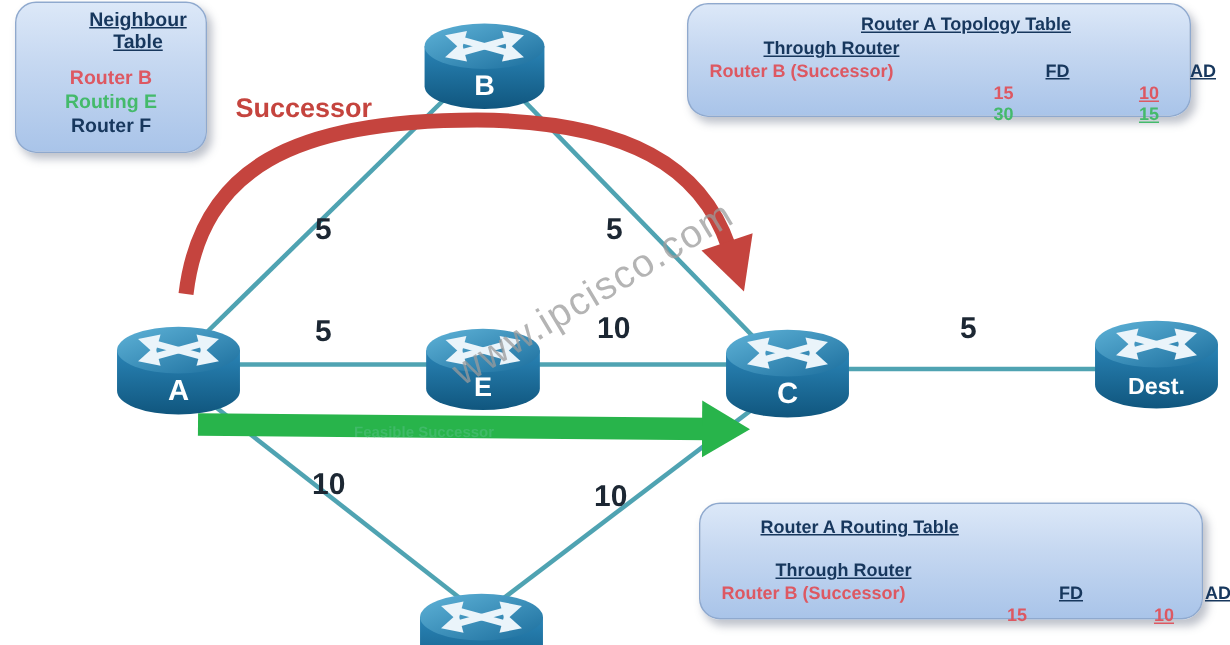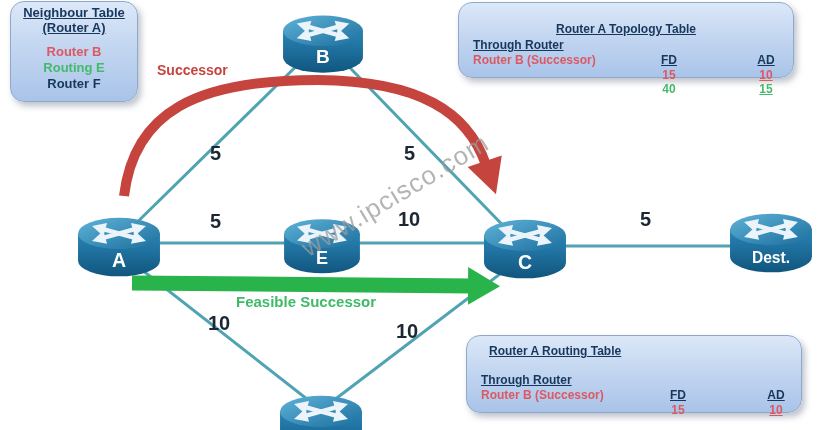--- a/index.html
+++ b/index.html
@@ -13,39 +13,39 @@
   
   .router{position:absolute;z-index:2;overflow:visible;}
   .rbody{fill:url(#rbody);}
   .rtop{fill:url(#rtop);}
   .rarrows line{stroke:#EAF4FA;stroke-width:4.5;}
   .router text{fill:#fff;font:700 20px "Liberation Sans",sans-serif;text-anchor:middle;}
   .router text.small{font-size:16px;}
   
   .cost{position:absolute;z-index:3;font:700 20px "Liberation Sans",sans-serif;color:#1C2733;}
   .ann{position:absolute;z-index:3;font-weight:700;}
-  #lbl-successor{left:157px;top:62px;font-size:14px;color:#C5443E;}
-  #lbl-feasible{left:236px;top:293px;font-size:15px;color:#3FBA68;}
+  #lbl-successor{left:157px;top:62px;font-size:18px;color:#C5443E;}
+  #lbl-feasible{left:236px;top:283px;font-size:10px;color:#3FBA68;}
   
   .panel{position:absolute;z-index:4;box-sizing:border-box;
          background:linear-gradient(180deg,#DCE8F8 0%,#C6D8F1 40%,#A9C4E9 100%);
          border:1px solid #8FA9CE;border-radius:14px;
          box-shadow:3px 4px 6px rgba(110,120,140,.45);
          font-weight:700;color:#17375D;}
   .t-navy{color:#17375D;}
   .t-red{color:#DD5862;}
   .t-green{color:#44BA6B;}
-  .u{text-decoration:underline;}
+  .u{text-decoration:underline;margin-left:36px;}
   #neighbour-panel{left:10px;top:1px;width:128px;height:101px;font-size:13px;text-align:center;padding-top:3px;}
   #neighbour-panel .ttl{line-height:15px;}
   #neighbour-panel .rows{margin-top:9px;line-height:16px;text-align:center;}
-  #topology-panel{left:458px;top:2px;width:336px;height:76px;font-size:12px;padding-top:18px;}
+  #topology-panel{left:458px;top:2px;width:336px;height:76px;font-size:12px;padding-top:5px;}
   #topology-panel .ttl{text-align:center;line-height:16px;}
   #routing-panel{left:466px;top:335px;width:336px;height:78px;font-size:12px;padding-top:7px;}
-  #routing-panel .ttl{padding-left:22px;line-height:16px;}
+  #routing-panel .ttl{padding-left:4px;line-height:16px;}
   #routing-panel .hdr{margin-top:13px;}
   .trow{position:relative;height:14px;line-height:14px;}
   .trow.hrow{height:16px;line-height:16px;}
   .c1{padding-left:14px;}
   .cfd,.cad{position:absolute;top:15px;width:48px;text-align:center;}
   .cfd{left:186px;} .cad{left:283px;text-decoration:underline;}
   #routing-panel .cfd{left:187px;} #routing-panel .cad{left:285px;}
   
   #watermark{position:absolute;z-index:5;left:260px;top:115px;width:270px;height:160px;
              display:flex;align-items:center;justify-content:center;
@@ -156,42 +156,41 @@
   <div class="cost" style="left:398px;top:208px">10</div>
   <div class="cost" style="left:640px;top:208px">5</div>
   <div class="cost" style="left:208px;top:312px">10</div>
   <div class="cost" style="left:396px;top:320px">10</div>
 
   <div class="ann" id="lbl-successor">Successor</div>
   <div class="ann" id="lbl-feasible">Feasible Successor</div>
 
   <div class="panel" id="neighbour-panel">
     <div class="ttl u t-navy">Neighbour Table</div>
-    <div class="ttl u t-navy">(Router A)</div>
     <div class="rows">
       <div class="t-red">Router B</div>
       <div class="t-green">Routing E</div>
       <div class="t-navy">Router F</div>
     </div>
   </div>
 
   <div class="panel" id="topology-panel">
     <div class="ttl"><span class="u t-navy">Router A Topology Table</span></div>
     <div class="trow hrow">
       <span class="c1 u t-navy">Through Router</span>
       <span class="cfd u t-navy">FD</span>
       <span class="cad u t-navy">AD</span>
     </div>
     <div class="trow t-red">
       <span class="c1">Router B (Successor)</span>
       <span class="cfd">15</span>
       <span class="cad">10</span>
     </div>
     <div class="trow t-green">
-      <span class="cfd">40</span>
+      <span class="cfd">30</span>
       <span class="cad">15</span>
     </div>
   </div>
 
   <div class="panel" id="routing-panel">
     <div class="ttl"><span class="u t-navy">Router A Routing Table</span></div>
     <div class="trow hrow hdr">
       <span class="c1 u t-navy">Through Router</span>
       <span class="cfd u t-navy">FD</span>
       <span class="cad u t-navy">AD</span>

